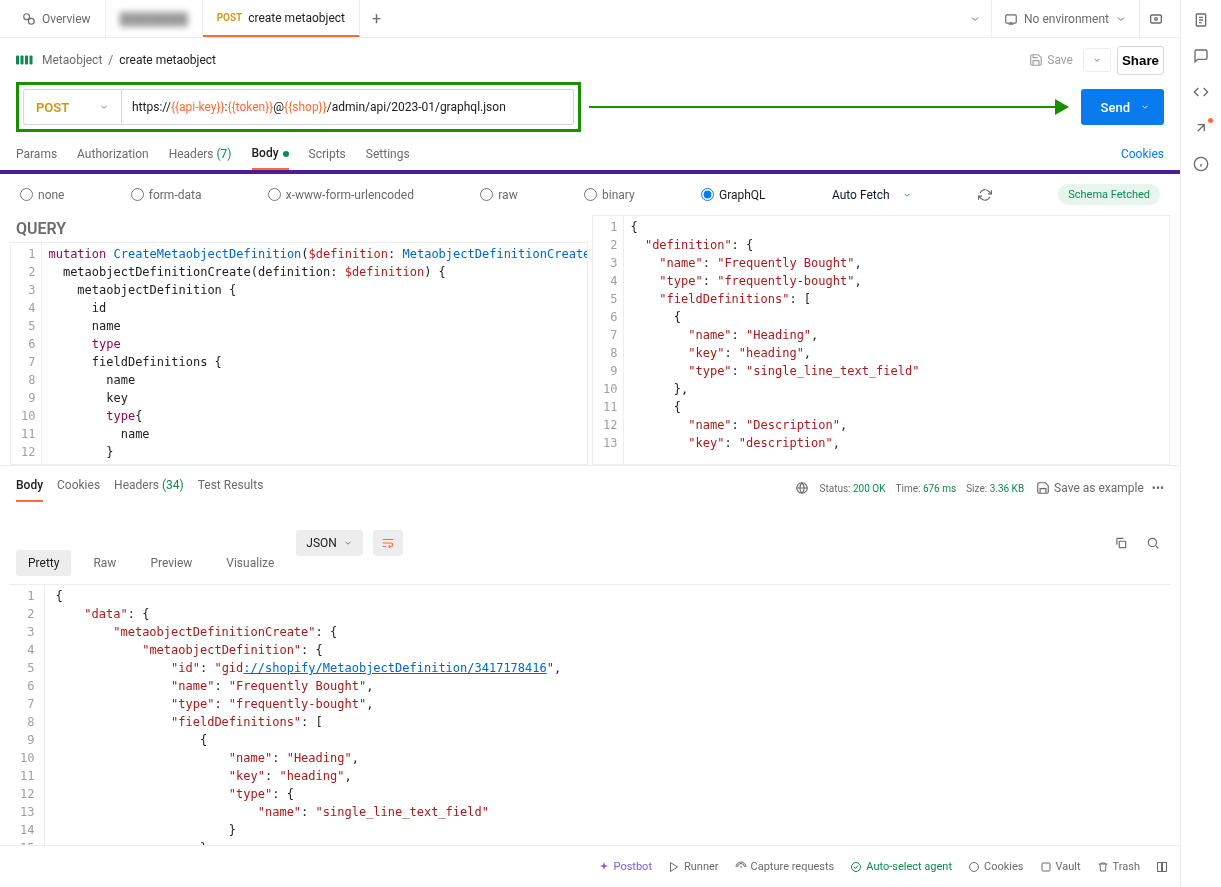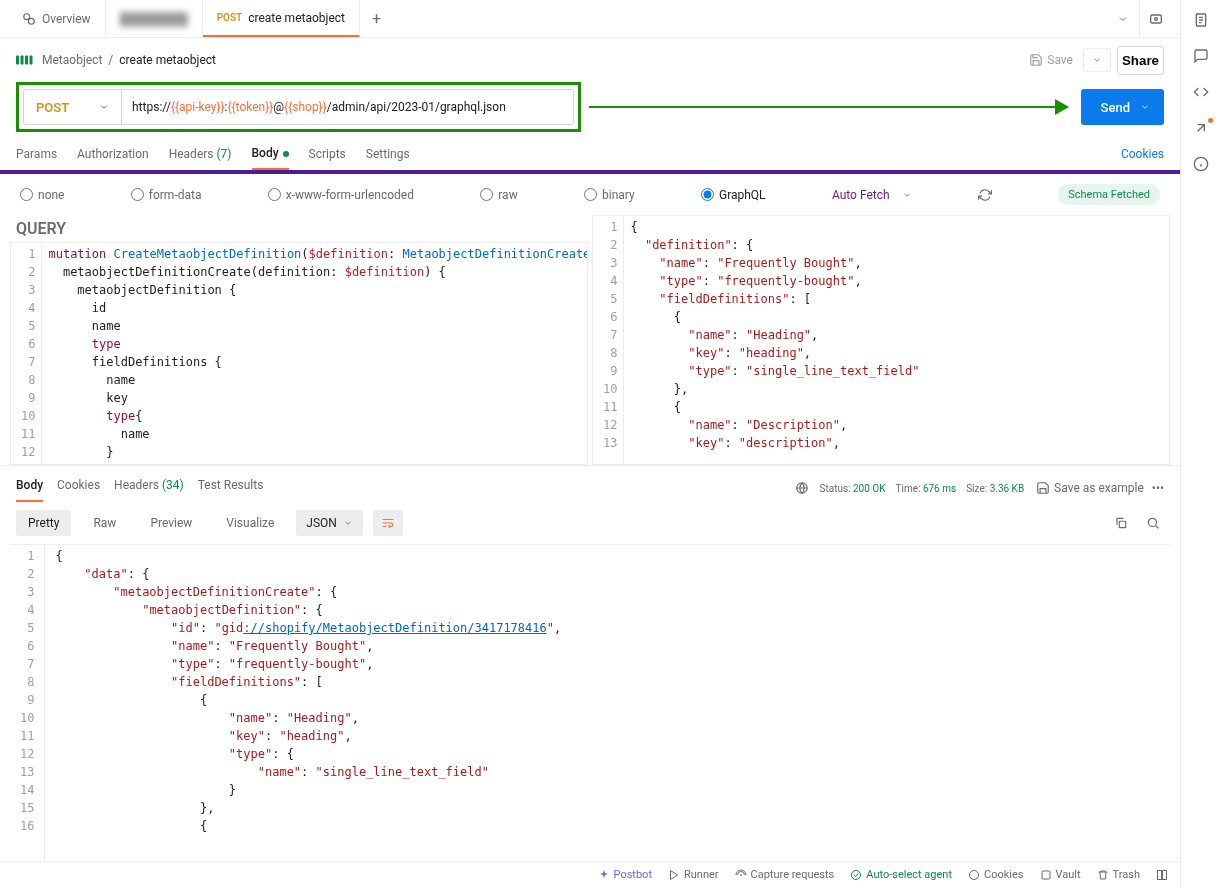--- a/index.html
+++ b/index.html
@@ -41,21 +41,21 @@
 .req-tab.active { color: #212121; border-bottom: 2px solid #ff6c37; font-weight: 500; }
 .req-tab .count { color: #0a8c4f; }
 .req-tab .dot { display: inline-block; width: 6px; height: 6px; border-radius: 50%; background: #0a8c4f; margin-left: 4px; vertical-align: middle; }
 .req-tab-spacer { flex: 1; }
 .cookies-link { color: #097bed; cursor: pointer; padding: 6px 0 8px; }
 
 .body-sub { display: flex; align-items: center; gap: 14px; padding: 10px 20px; flex-wrap: wrap; justify-content: space-between; }
 .radio-opt { display: flex; align-items: center; gap: 5px; color: #6b6b6b; cursor: pointer; }
 .radio-opt.sel { color: #212121; }
 .radio-opt input[type=radio] { accent-color: #097bed; cursor: pointer; }
-.autofetch { color: #701a75; cursor: pointer; display: flex; align-items: center; gap: 12px; }
+.autofetch { color: #0f172a; cursor: pointer; display: flex; align-items: center; gap: 12px; }
 .refresh-icon { color: #6b6b6b; cursor: pointer; }
 .schema-badge { background: #e8f5ee; color: #0a8c4f; padding: 4px 10px; border-radius: 10px; font-size: 11px; }
 
 .editors-row { display: flex; padding: 0 10px; gap: 4px; height: 250px; }
 .editor-pane { flex: 1; display: flex; flex-direction: column; min-width: 0; }
 .pane-label { font-size: 16px; font-weight: 600; color: #6b6b6b; padding: 4px 6px; display: flex; align-items: center; gap: 4px; }
 .code-area { flex: 1; border: 1px solid #ededed; display: flex; overflow: hidden; font-family: Menlo, Consolas, monospace; font-size: 12px; }
 .gutter { background: #fff; color: #a0a0a0; text-align: right; padding: 2px 6px 2px 10px; border-right: 1px solid #ededed; user-select: none; }
 .gutter div { line-height: 18px; }
 .code-body { padding: 2px 6px; white-space: pre; line-height: 18px; overflow: auto; flex: 1; }
@@ -64,32 +64,32 @@
 .resp-tabs { display: flex; gap: 14px; }
 .resp-tab { padding: 4px 0 8px; color: #6b6b6b; cursor: pointer; }
 .resp-tab.active { color: #212121; border-bottom: 2px solid #ff6c37; font-weight: 500; }
 .resp-spacer { flex: 1; }
 .resp-meta { display: flex; gap: 10px; align-items: center; color: #6b6b6b; font-size: 10px; }
 .resp-meta .ok { color: #0a8c4f; }
 .save-example { display: flex; align-items: center; gap: 4px; color: #6b6b6b; cursor: pointer; margin-left: 12px; }
 .dots { margin-left: 8px; cursor: pointer; color: #6b6b6b; }
 
 .resp-toolbar { display: flex; align-items: center; padding: 8px 16px; gap: 10px; }
-.seg-btn { padding: 6px 12px; color: #6b6b6b; cursor: pointer; border-radius: 3px; }
+.seg-btn { padding: 6px 12px; color: #6b6b6b; cursor: pointer; border-radius: 3px; margin-top: 40px; }
 .seg-btn.active { background: #ededed; color: #212121; }
 .json-dd { display: flex; align-items: center; gap: 6px; background: #ededed; padding: 6px 10px; border-radius: 3px; cursor: pointer; }
 .wrap-btn { background: #ededed; padding: 6px 8px; border-radius: 3px; cursor: pointer; color: #ff6c37; }
 .resp-toolbar-spacer { flex: 1; }
 .tb-icon { color: #6b6b6b; cursor: pointer; padding: 4px; }
 
 .resp-code { flex: 1; display: flex; font-family: Menlo, Consolas, monospace; font-size: 12px; border-top: 1px solid #ededed; margin: 0 10px; overflow: hidden; }
 .resp-code .gutter { padding: 2px 10px; }
 .resp-code .code-body { padding: 2px 10px; }
 
-.footer { display: flex; align-items: center; gap: 16px; padding: 6px 12px; border-top: 1px solid #ededed; color: #6b6b6b; font-size: 11px; justify-content: flex-end; }
+.footer { display: flex; align-items: center; gap: 16px; padding: 14px 12px; border-top: 1px solid #ededed; color: #6b6b6b; font-size: 11px; justify-content: flex-end; }
 .footer .fitem { display: flex; align-items: center; gap: 4px; cursor: pointer; }
 .footer .postbot { color: #7d5dd6; }
 .footer .autosel { color: #0a8c4f; }
 
 
 .kw { color: #8b0e4c; }
 .fn { color: #0066cc; }
 .var2 { color: #b91c1c; }
 .ty { color: #0066cc; }
 .str { color: #a91a1a; }
@@ -115,20 +115,30 @@
     <div class="tab">
       <span class="blurred">████████</span>
     </div>
     <div class="tab active">
       <span class="method-label">POST</span>
       <span>create metaobject</span>
     </div>
     <div class="tab-plus">+</div>
     <div class="tab-spacer"></div>
     <div class="tab-chevron">
+      <svg width="12" height="12" viewBox="0 0 24 24" fill="none" stroke="#6b6b6b" stroke-width="2">
+            <path d="M6 9l6 6 6-6"></path>
+          </svg>
+    </div>
+    <div class="env-box">
+      <svg width="14" height="14" viewBox="0 0 24 24" fill="none" stroke="#6b6b6b" stroke-width="2">
+            <rect x="3" y="5" width="18" height="14" rx="2"></rect>
+            <path d="M8 21h8M12 17v4"></path>
+          </svg>
+      <span>No environment</span>
       <svg width="12" height="12" viewBox="0 0 24 24" fill="none" stroke="#6b6b6b" stroke-width="2">
             <path d="M6 9l6 6 6-6"></path>
           </svg>
     </div>
     <div class="env-box" style="padding:0 8px;">
       <svg width="16" height="16" viewBox="0 0 24 24" fill="none" stroke="#6b6b6b" stroke-width="2">
             <rect x="4" y="6" width="16" height="12" rx="2"></rect>
             <circle cx="12" cy="12" r="2"></circle>
           </svg>
     </div>

